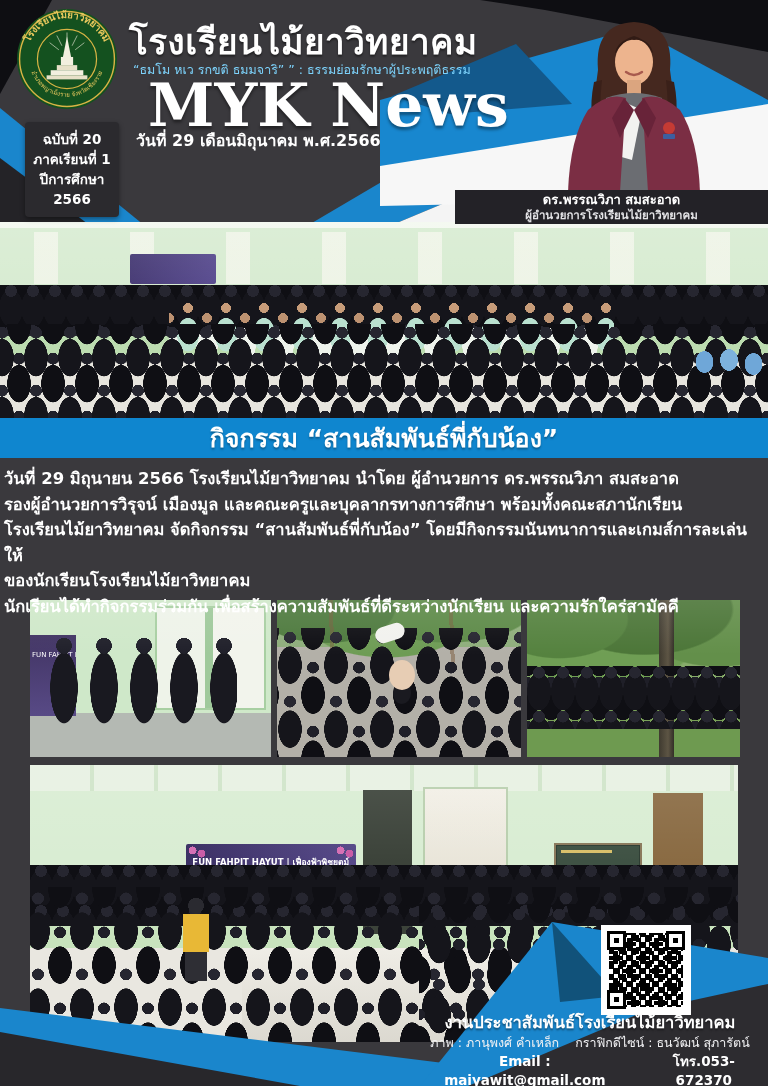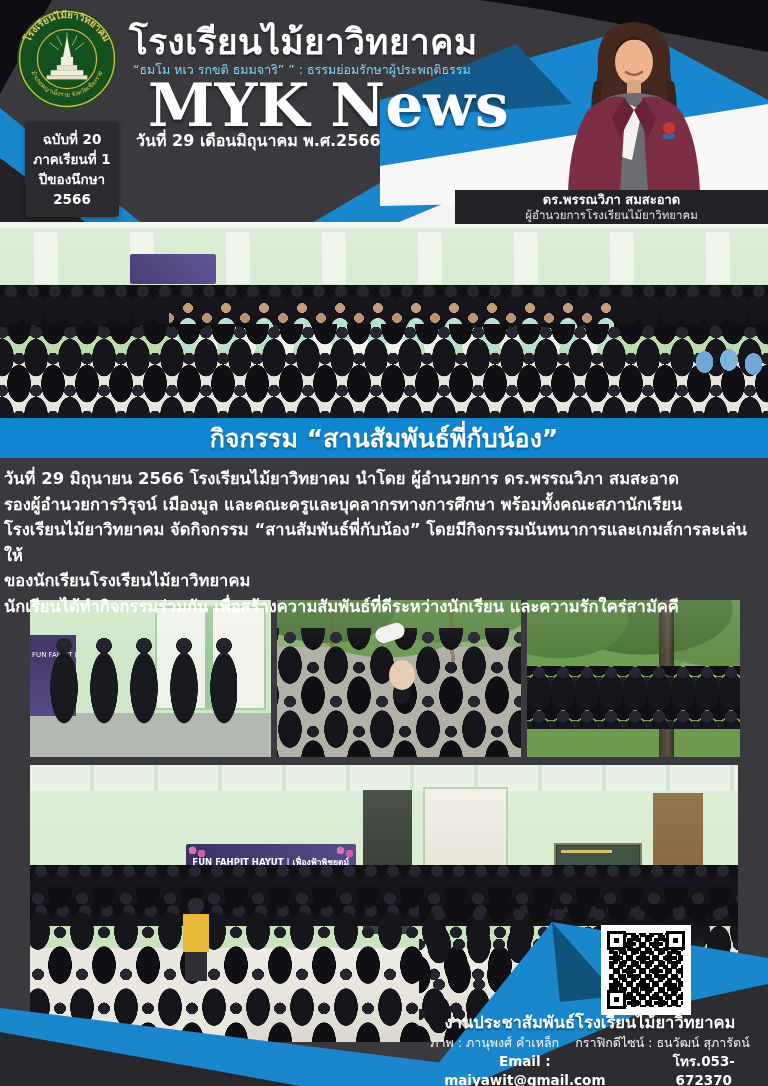--- a/index.html
+++ b/index.html
@@ -25,21 +25,21 @@
   .date-line{position:absolute;left:136px;top:128px;z-index:5;font-size:16px;font-weight:600;}
   .issue-box{position:absolute;left:25px;top:122px;width:94px;z-index:5;
     background:#2b2a2e;border-radius:4px;padding:7px 4px 8px;text-align:center;
     box-shadow:0 2px 5px rgba(0,0,0,.4);}
   .issue-box div{font-size:13.5px;font-weight:600;line-height:20px;}
 
   .director-photo{position:absolute;left:528px;top:10px;width:212px;height:182px;z-index:5;}
   .director-caption{position:absolute;left:455px;top:190px;width:313px;height:34px;z-index:6;
     background:#232227;text-align:center;padding-top:2px;}
   .director-caption .n1{font-size:13px;font-weight:bold;line-height:16px;}
-  .director-caption .n2{font-size:11.5px;color:#e3e3e6;line-height:14px;}
+  .director-caption .n2{font-size:11.5px;color:#e3e3e6;line-height:14px;font-weight:bold;}
 
   
   .photo{position:absolute;overflow:hidden;z-index:2;}
   .photo::after{content:"";position:absolute;inset:0;background:linear-gradient(rgba(255,255,255,.10),rgba(255,255,255,0) 35%);}
   .crowd{position:absolute;background-repeat:repeat;}
   .crowd-dark{
     background-image:
       radial-gradient(circle 6px at 50% 15%, #262630 97%, transparent),
       radial-gradient(ellipse 12px 19px at 50% 58%, #15151b 97%, transparent),
       radial-gradient(circle 6px at 50% 15%, #1f1f28 97%, transparent),
@@ -217,21 +217,21 @@
   </svg>
 
   <div class="school-name">โรงเรียนไม้ยาวิทยาคม</div>
   <div class="motto">“ธมโม หเว รกขติ ธมมจาริ” ” : ธรรมย่อมรักษาผู้ประพฤติธรรม</div>
   <div class="myk-title">MYK News</div>
   <div class="date-line">วันที่ 29 เดือนมิถุนาคม พ.ศ.2566</div>
 
   <div class="issue-box">
     <div>ฉบับที่ 20</div>
     <div>ภาคเรียนที่ 1</div>
-    <div>ปีของนึกษา</div>
+    <div>ปีการศึกษา</div>
     <div>2566</div>
   </div>
 
   <svg class="director-photo" viewBox="0 0 212 182">
     <g>
       <path d="M70,60 Q66,14 106,12 Q146,14 142,60 Q150,110 132,128 L80,128 Q62,110 70,60 Z" fill="#45281f"></path>
       <path d="M74,70 Q68,120 84,136 L74,140 Q58,112 66,72 Z" fill="#3a2019"></path>
       <path d="M138,70 Q144,120 128,136 L138,140 Q154,112 146,72 Z" fill="#3a2019"></path>
       <ellipse cx="106" cy="52" rx="19" ry="23" fill="#edb48e"></ellipse>
       <path d="M87,44 Q96,28 106,30 Q118,28 125,44 Q124,32 106,26 Q88,32 87,44 Z" fill="#311b15"></path>

